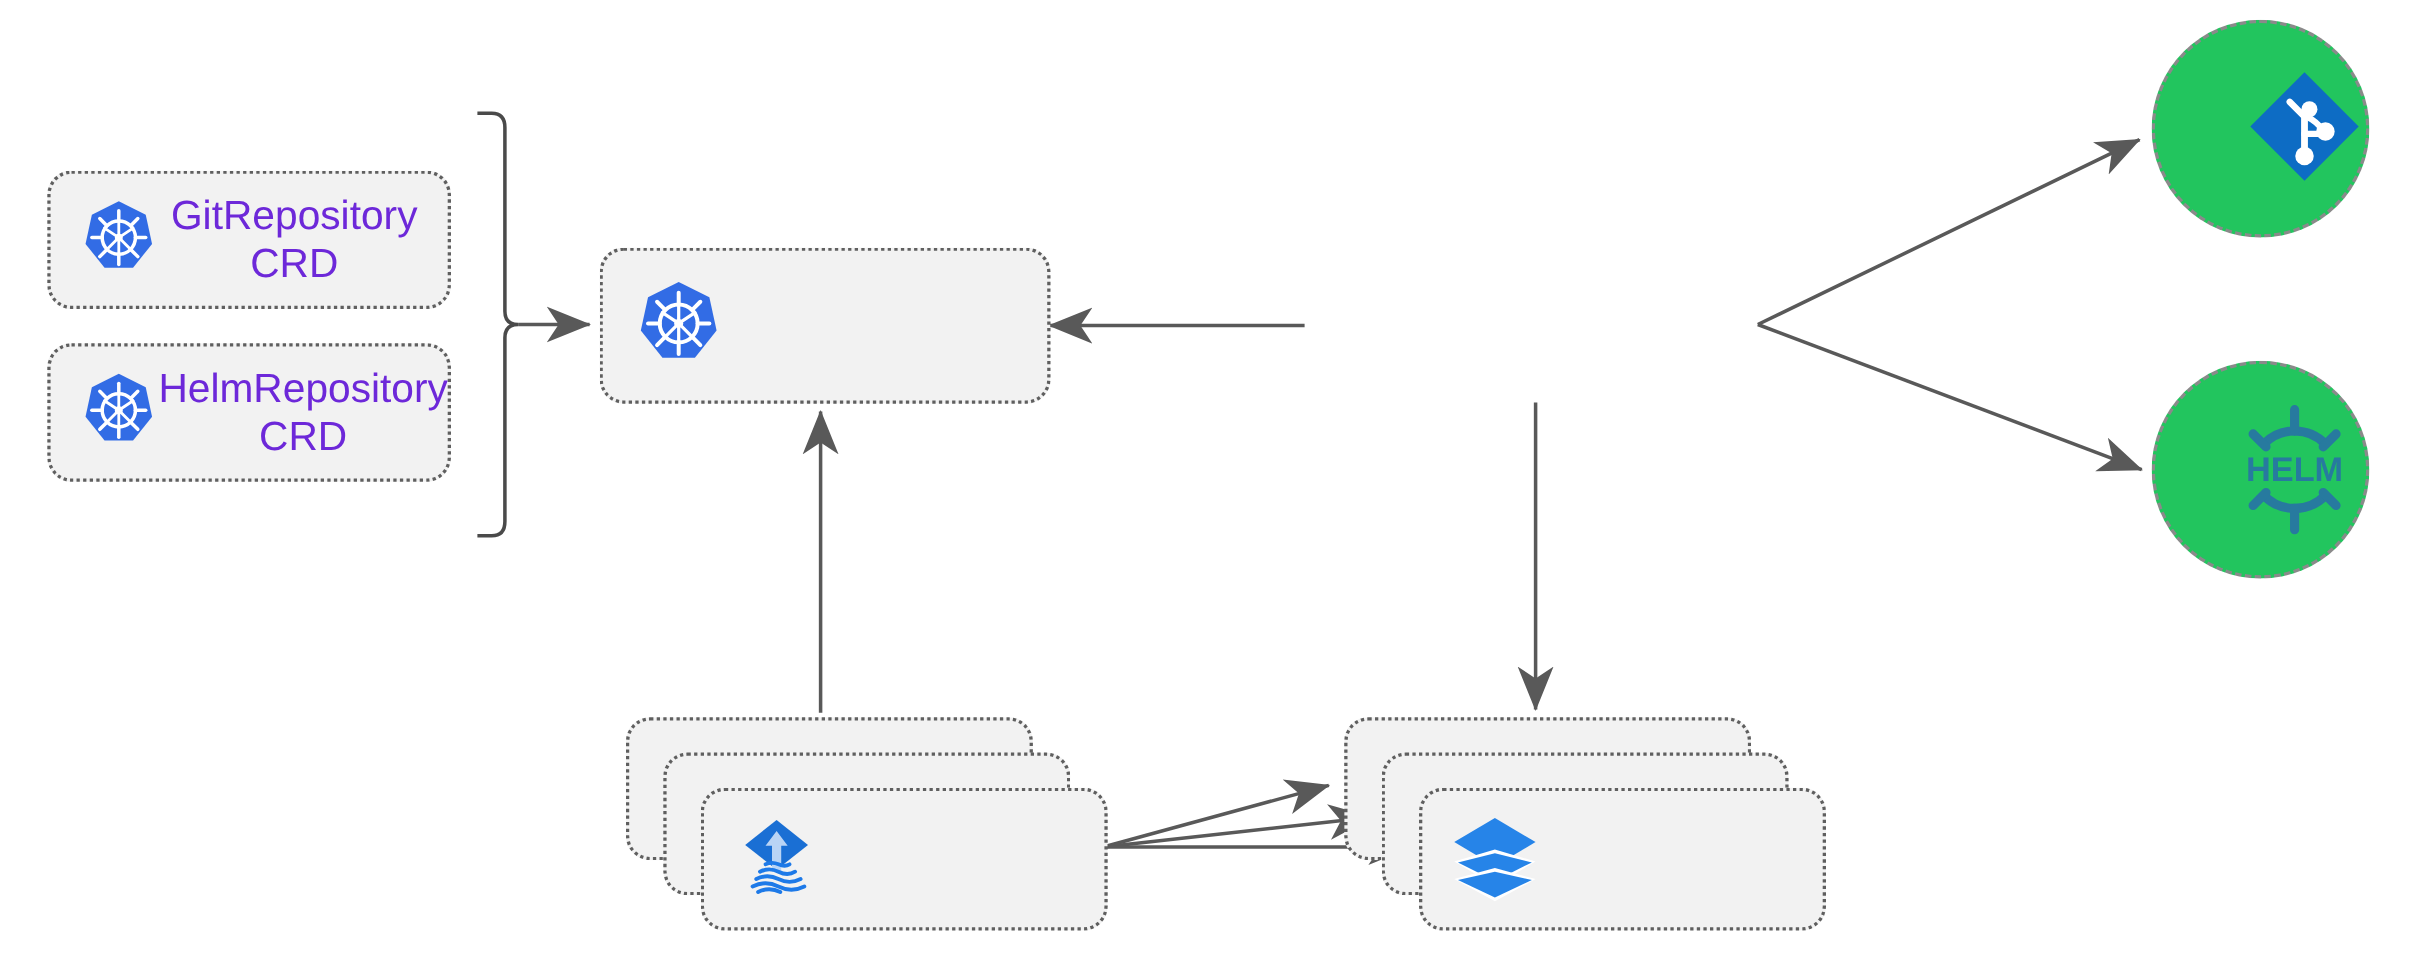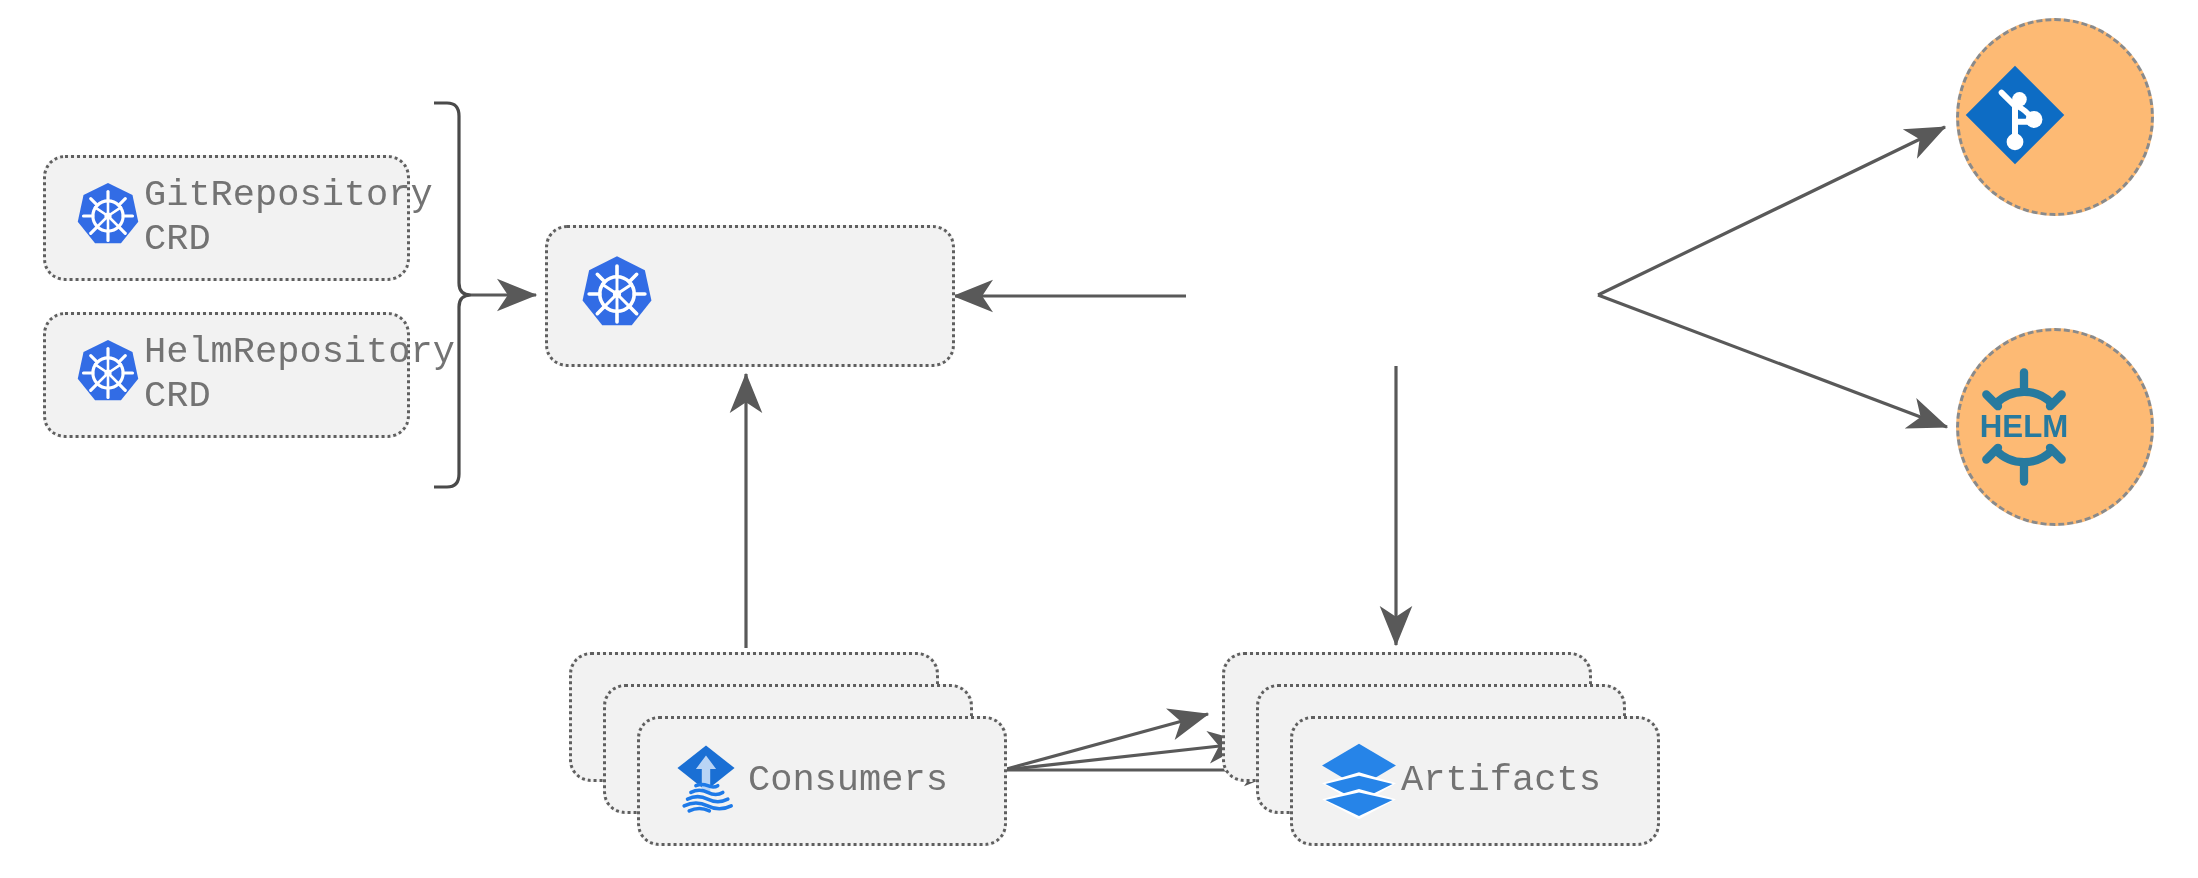--- a/index.html
+++ b/index.html
@@ -13,39 +13,38 @@
     border:3px dotted #5f5f5f;
     border-radius:22px;
     box-sizing:border-box;
   }
   .card-inner{
     position:absolute;inset:0;
     display:flex;align-items:center;
     box-sizing:border-box;
   }
   .node-label{
-    color:#737373;
+    color:#6d28d9;
     font-size:37px;
     line-height:1.18;
-    text-align:left;
+    text-align:center;
     white-space:pre-line;
     flex:1 1 auto;
     padding-right:16px;
-    font-family:Liberation Mono, monospace;
   }
   .node-icon{flex:0 0 auto;display:block;}
 
   
   .circle{
     position:absolute;
     border-radius:50%;
-    background:#fdba74;
+    background:#22c55e;
     border:3px dashed #8a8a8a;
     box-sizing:border-box;
-    display:flex;align-items:center;justify-content:flex-start;
+    display:flex;align-items:center;justify-content:flex-end;
   }
 
   
   #edges{position:absolute;left:0;top:0;width:2198px;height:878px;pointer-events:none;}
   #edges .ln{stroke:#595959;stroke-width:3.2;fill:none;}
   #edges .brk{stroke:#4a4a4a;stroke-width:3.2;fill:none;}
 
   .stack-wrap{position:absolute;}
 </style>
 </head>
@@ -185,40 +184,38 @@
             <polygon points="50,22 62,38 55,38 55,66 45,66 45,38 38,38" fill="#b9d4f5"></polygon>
             <g stroke="#1e7ae8" stroke-width="4.2" fill="none" stroke-linecap="round">
               <path d="M28,74 Q40,68 52,74 Q64,80 76,74"></path>
               <path d="M24,82 Q38,75 52,82 Q66,89 80,82"></path>
               <path d="M32,66 Q42,61 52,66 Q62,71 70,66"></path>
               <path d="M38,58 Q45,55 52,58 Q59,61 64,58"></path>
               <path d="M30,88 Q42,82 54,88"></path>
             </g>
           </svg>
         </span>
-        <span class="node-label">Consumers</span>
       </div>
     </div>
   </div>
 
   <div class="stack-wrap" style="left:1222px;top:652px;width:440px;height:200px;">
     <div class="card" style="left:0px;top:0px;width:370px;height:130px;"></div>
     <div class="card" style="left:34px;top:32px;width:370px;height:130px;"></div>
     <div class="card" style="left:68px;top:64px;width:370px;height:130px;">
       <div class="card-inner" style="padding-left:24px;">
         <span class="node-icon">
           <svg width="84" height="84" viewBox="0 0 100 100">
             <polygon points="50,8 94,34 50,60 6,34" fill="#2684e8"></polygon>
             <polygon points="50,42 94,55 50,81 6,55" fill="#ffffff"></polygon>
             <polygon points="50,46 90,56 50,76 10,56" fill="#2684e8"></polygon>
             <polygon points="50,62 94,74 50,98 6,74" fill="#ffffff"></polygon>
             <polygon points="50,66 90,75 50,94 10,75" fill="#2684e8"></polygon>
           </svg>
         </span>
-        <span class="node-label">Artifacts</span>
       </div>
     </div>
   </div>
 
   <div class="circle" style="left:1956px;top:18px;width:198px;height:198px;">
     <span class="node-icon">
       <svg width="112" height="112" viewBox="0 0 100 100">
         <polygon points="50,6 94,50 50,94 6,50" fill="#0d6cc4"></polygon>
         <g stroke="#ffffff" stroke-width="5.2" fill="none" stroke-linecap="round">
           <line x1="50" y1="72" x2="50" y2="38"></line>

